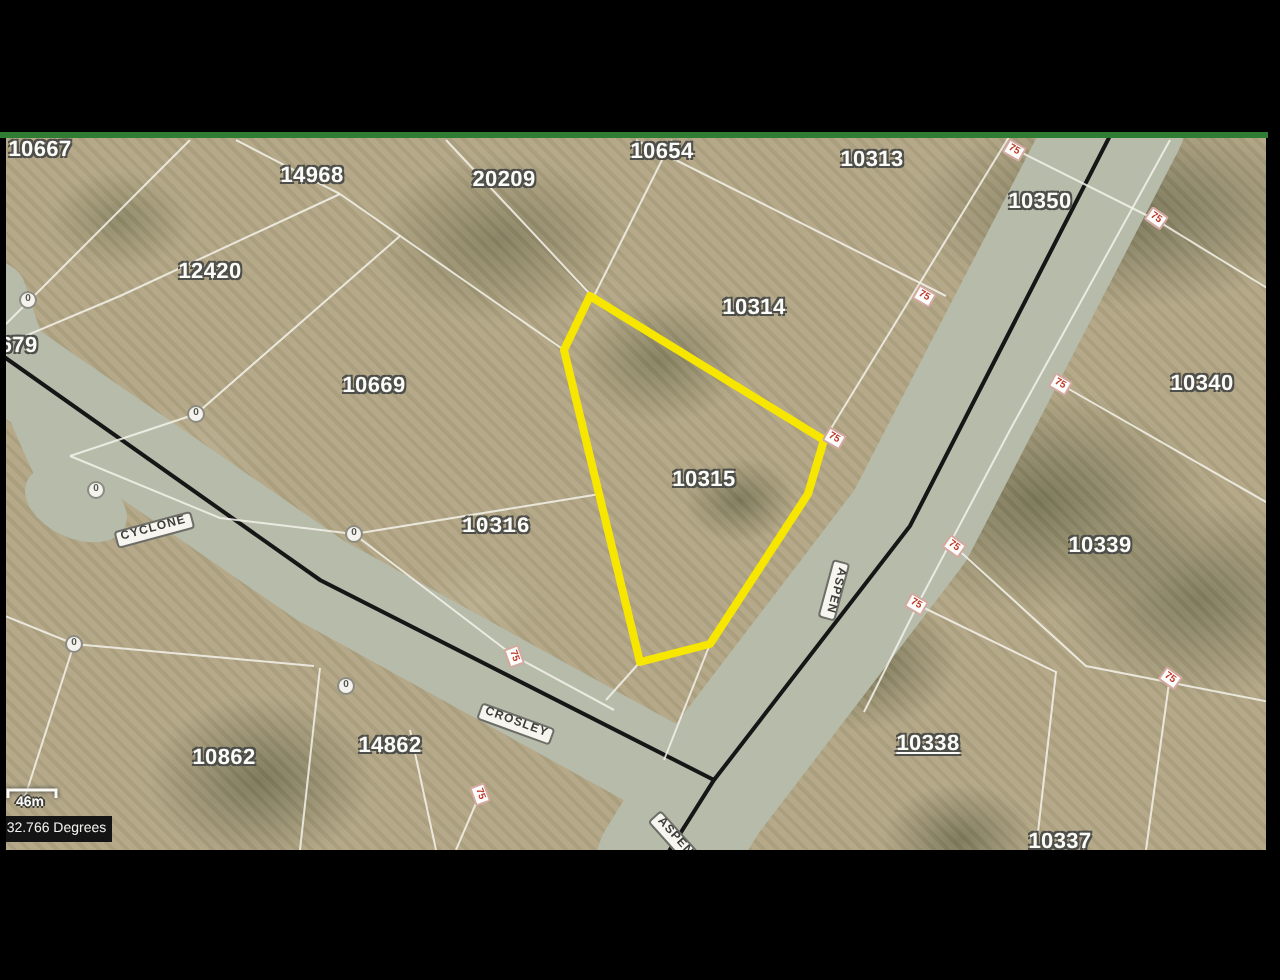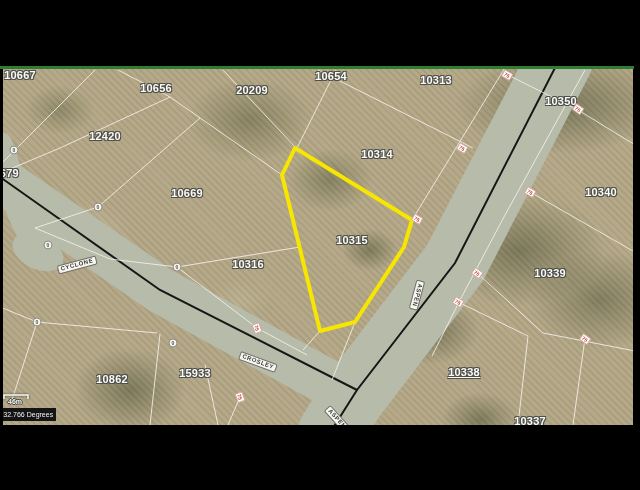--- a/index.html
+++ b/index.html
@@ -80,36 +80,36 @@
           <polyline points="0,307 37,322 157,333" fill="none" stroke="#f4f2ea" stroke-width="1" opacity="0.85"></polyline>
           <polyline points="160,334 150,425" fill="none" stroke="#f4f2ea" stroke-width="1" opacity="0.85"></polyline>
           <polyline points="205,365 218,425" fill="none" stroke="#f4f2ea" stroke-width="1" opacity="0.85"></polyline>
           <polyline points="37,322 12,400" fill="none" stroke="#f4f2ea" stroke-width="1" opacity="0.85"></polyline>
           <polyline points="240,397 228,425" fill="none" stroke="#f4f2ea" stroke-width="1" opacity="0.85"></polyline>
           <polygon points="295,148 412,220 404,247 355,322 320,331 282,175" fill="none" stroke="#f7e600" stroke-width="4" stroke-linejoin="round"></polygon>
           <path d="M4,399 L4,395 L28,395 L28,399" fill="none" stroke="#fbfbf8" stroke-width="1.5" style="filter:drop-shadow(0 0 1px #333)"></path>
         </svg>
       <div id="labels">
           <div class="parcel-label" style="left: 20px; top: 75px;">10667</div>
-          <div class="parcel-label" style="left: 156px; top: 88px;">10656</div>
+          <div class="parcel-label" style="left: 156px; top: 88px;">14968</div>
           <div class="parcel-label" style="left: 252px; top: 90px;">20209</div>
           <div class="parcel-label" style="left: 331px; top: 76px; text-align: center;">10654</div>
           <div class="parcel-label" style="left: 436px; top: 80px;">10313</div>
-          <div class="parcel-label" style="left: 561px; top: 101px;">10350</div>
+          <div class="parcel-label" style="left: 520px; top: 101px;">10350</div>
           <div class="parcel-label" style="left: 105px; top: 136px;">12420</div>
           <div class="parcel-label" style="left: 377px; top: 154px;">10314</div>
           <div class="parcel-label" style="left: 601px; top: 192px;">10340</div>
           <div class="parcel-label" style="left: 3px; top: 173px;">10679</div>
           <div class="parcel-label" style="left: 187px; top: 193px;">10669</div>
           <div class="parcel-label" style="left: 352px; top: 240px;">10315</div>
-          <div class="parcel-label" style="left: 248px; top: 264px;">10316</div>
+          <div class="parcel-label" style="left: 248px; top: 264px; font-family: Liberation Mono, monospace;">10316</div>
           <div class="parcel-label" style="left: 550px; top: 273px;">10339</div>
           <div class="parcel-label" style="left: 464px; top: 372px; text-decoration: underline;">10338</div>
           <div class="parcel-label" style="left: 112px; top: 379px;">10862</div>
-          <div class="parcel-label" style="left: 195px; top: 373px;">15933</div>
+          <div class="parcel-label" style="left: 195px; top: 373px;">14862</div>
           <div class="parcel-label" style="left: 530px; top: 421px;">10337</div>
           <div class="street-label" style="left: 77px; top: 265px; transform: translate(-50%, -50%) rotate(-15deg);">CYCLONE</div>
           <div class="street-label" style="left: 258px; top: 362px; transform: translate(-50%, -50%) rotate(20deg);">CROSLEY</div>
           <div class="street-label" style="left: 417px; top: 295px; transform: translate(-50%, -50%) rotate(105deg);">ASPEN</div>
           <div class="street-label" style="left: 337px; top: 419px; transform: translate(-50%, -50%) rotate(48deg);">ASPEN</div>
           <div class="dim-marker" style="left: 507px; top: 75px; transform: translate(-50%, -50%) rotate(30deg);">75</div>
           <div class="dim-marker" style="left: 578px; top: 109px; transform: translate(-50%, -50%) rotate(35deg);">75</div>
           <div class="dim-marker" style="left: 462px; top: 148px; transform: translate(-50%, -50%) rotate(30deg);">75</div>
           <div class="dim-marker" style="left: 417px; top: 219px; transform: translate(-50%, -50%) rotate(30deg);">75</div>
           <div class="dim-marker" style="left: 530px; top: 192px; transform: translate(-50%, -50%) rotate(30deg);">75</div>

